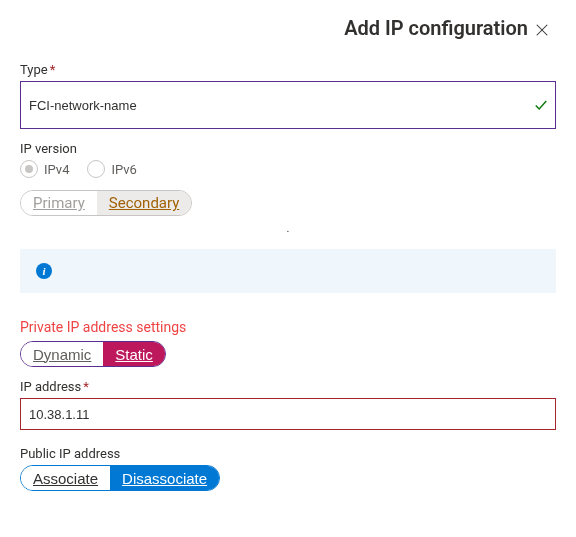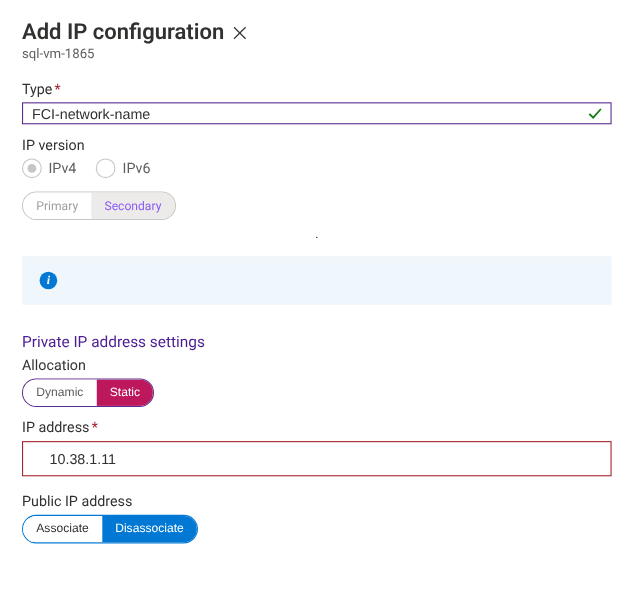--- a/index.html
+++ b/index.html
@@ -7,37 +7,37 @@
     margin: 0;
     font-family: "Segoe UI", -apple-system, BlinkMacSystemFont, Roboto, sans-serif;
     font-size: 13px;
     color: #323130;
     background: #fff;
     width: 576px;
     height: 537px;
     overflow: hidden;
     padding: 16px 20px;
   }
-  .header { display: flex; justify-content: flex-start; align-items: flex-start; }
+  .header { display: flex; justify-content: flex-end; align-items: flex-start; }
   .title { font-size: 20px; font-weight: 600; margin: 0; line-height: 1.2; }
   .subtitle { font-size: 12px; color: #605e5c; margin-top: 2px; }
   .close-btn {
     background: none; border: none; padding: 4px; cursor: pointer;
     width: 28px; height: 28px; display: flex; align-items: center; justify-content: center;
     color: #323130;
   }
   .close-btn svg { width: 14px; height: 14px; }
 
   .field { margin-top: 18px; }
   .label { font-size: 13px; color: #323130; margin-bottom: 4px; display: block; }
   .req { color: #a4262c; margin-left: 2px; }
 
   .text-input {
     width: 100%;
-    height: 20px;
+    height: 48px;
     border: 1px solid #5c2d91;
     padding: 0 30px 0 8px;
     font-size: 13px;
     color: #323130;
     outline: none;
   }
   .input-wrap { position: relative; }
   .check-icon {
     position: absolute; right: 8px; top: 50%; transform: translateY(-50%);
     color: #107c10; width: 14px; height: 14px;
@@ -56,64 +56,64 @@
   .pill-group {
     display: inline-flex;
     border: 1px solid #8a8886;
     border-radius: 14px;
     overflow: hidden;
     height: 26px;
   }
   .pill {
     padding: 0 12px;
     display: flex; align-items: center;
-    font-size: 11px;
+    font-size: 15px;
     background: #fff;
     color: #605e5c;
     border: none;
+    text-decoration: underline;
   }
   .pill.selected-blue { background: #0078d4; color: #fff; }
   .pill.selected-purple { background: #be185d; color: #fff; }
   .pill-group.disabled { border-color: #c8c6c4; }
   .pill-group.disabled .pill { color: #a19f9d; background: #fff; cursor: default; }
-  .pill-group.disabled .pill.selected-gray { background: #edebe9; color: #8b5cf6; }
+  .pill-group.disabled .pill.selected-gray { background: #edebe9; color: #a16207; }
   .pill-group.purple-border { border-color: #5c2d91; }
 
   .stray-dot { text-align:center; font-size:11px; color:#323130; margin-top:6px; }
 
   .info-box {
     background: #eff6fc;
     padding: 14px 16px;
     display: flex; align-items: center; gap: 10px;
     margin-top: 14px;
     font-size: 13px;
   }
   .info-icon {
     width:16px; height:16px; border-radius:50%;
     background:#0078d4; color:#fff;
     display:flex; align-items:center; justify-content:center;
     font-style: italic; font-family: Georgia, serif; font-weight:bold; font-size:11px;
     flex-shrink:0;
   }
 
-  .section-title { font-size: 14px; margin-top: 26px; color: #4c1d95; }
+  .section-title { font-size: 14px; margin-top: 26px; color: #ef4444; }
 
   .ip-input {
     width: 100%; height: 32px;
     border: 1px solid #a4262c;
-    padding: 0 24px; font-size: 13px; color:#323130; outline:none;
+    padding: 0 8px; font-size: 13px; color:#323130; outline:none;
   }
 </style>
 </head>
 <body>
 
 <div class="header">
   <div>
     <h1 class="title">Add IP configuration</h1>
-    <div class="subtitle">sql-vm-1865</div>
   </div>
   <button class="close-btn">
     <svg viewBox="0 0 16 16" stroke="currentColor" stroke-width="1.2" fill="none">
       <line x1="2" y1="2" x2="14" y2="14"></line>
         <line x1="14" y1="2" x2="2" y2="14"></line>
     </svg>
   </button>
 </div>
 
 <div class="field">
@@ -153,21 +153,20 @@
 
 <div class="stray-dot">.</div>
 
 <div class="info-box">
   <span class="info-icon">i</span>
 </div>
 
 <div class="section-title">Private IP address settings</div>
 
 <div class="field" style="margin-top:6px;">
-  <label class="label">Allocation</label>
   <div class="pill-group purple-border">
     <button class="pill">Dynamic</button>
     <button class="pill selected-purple">Static</button>
   </div>
 </div>
 
 <div class="field" style="margin-top:12px;">
   <label class="label">
     <span>IP address</span><span class="req">*</span>
   </label>

